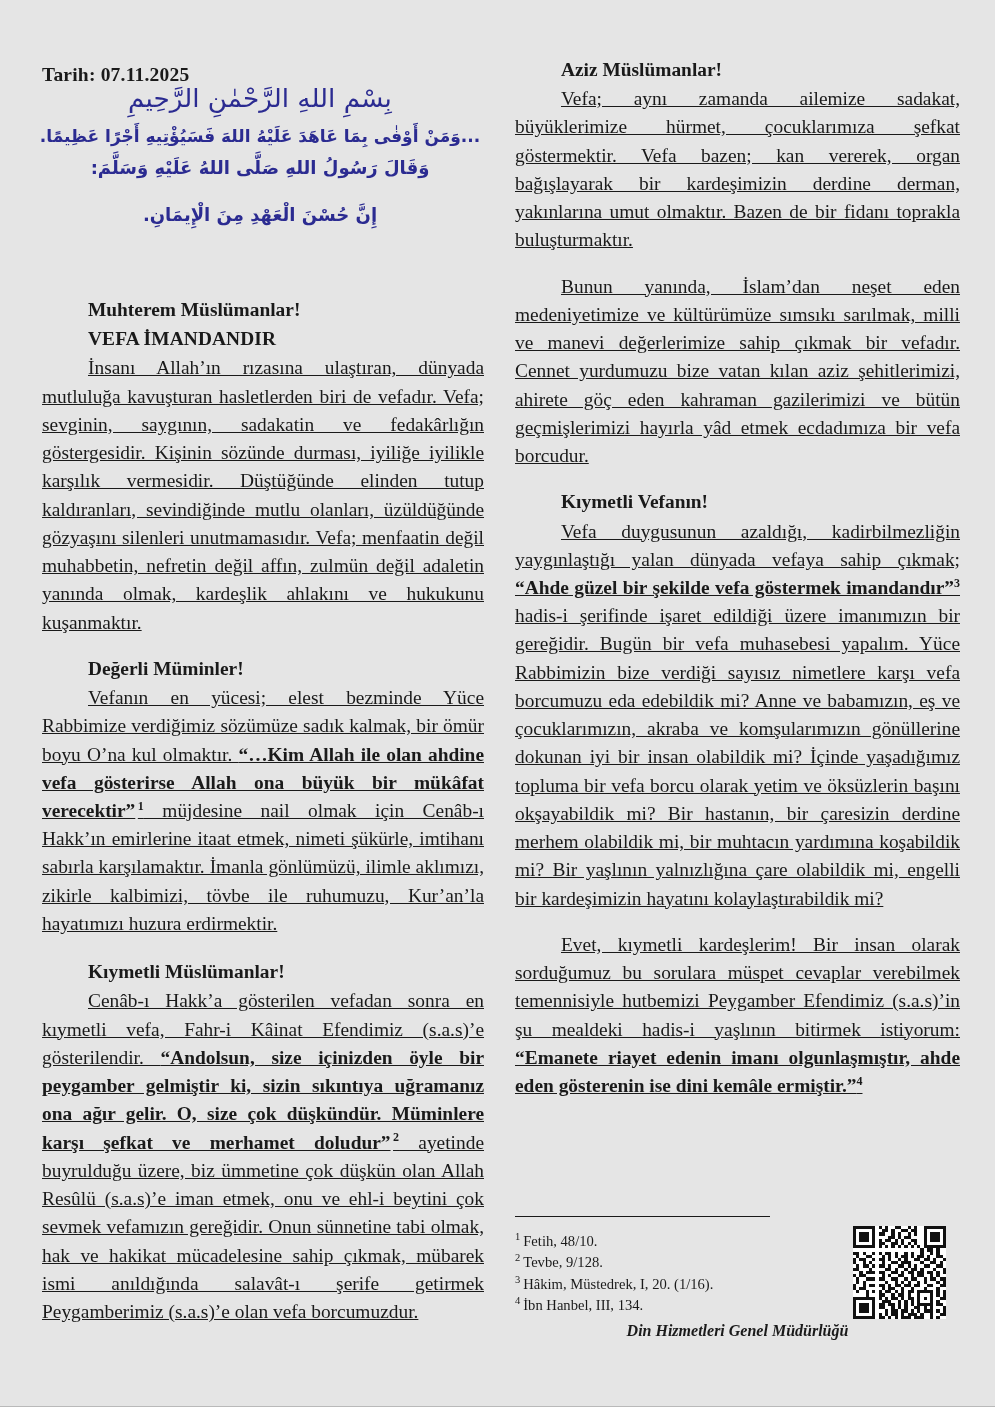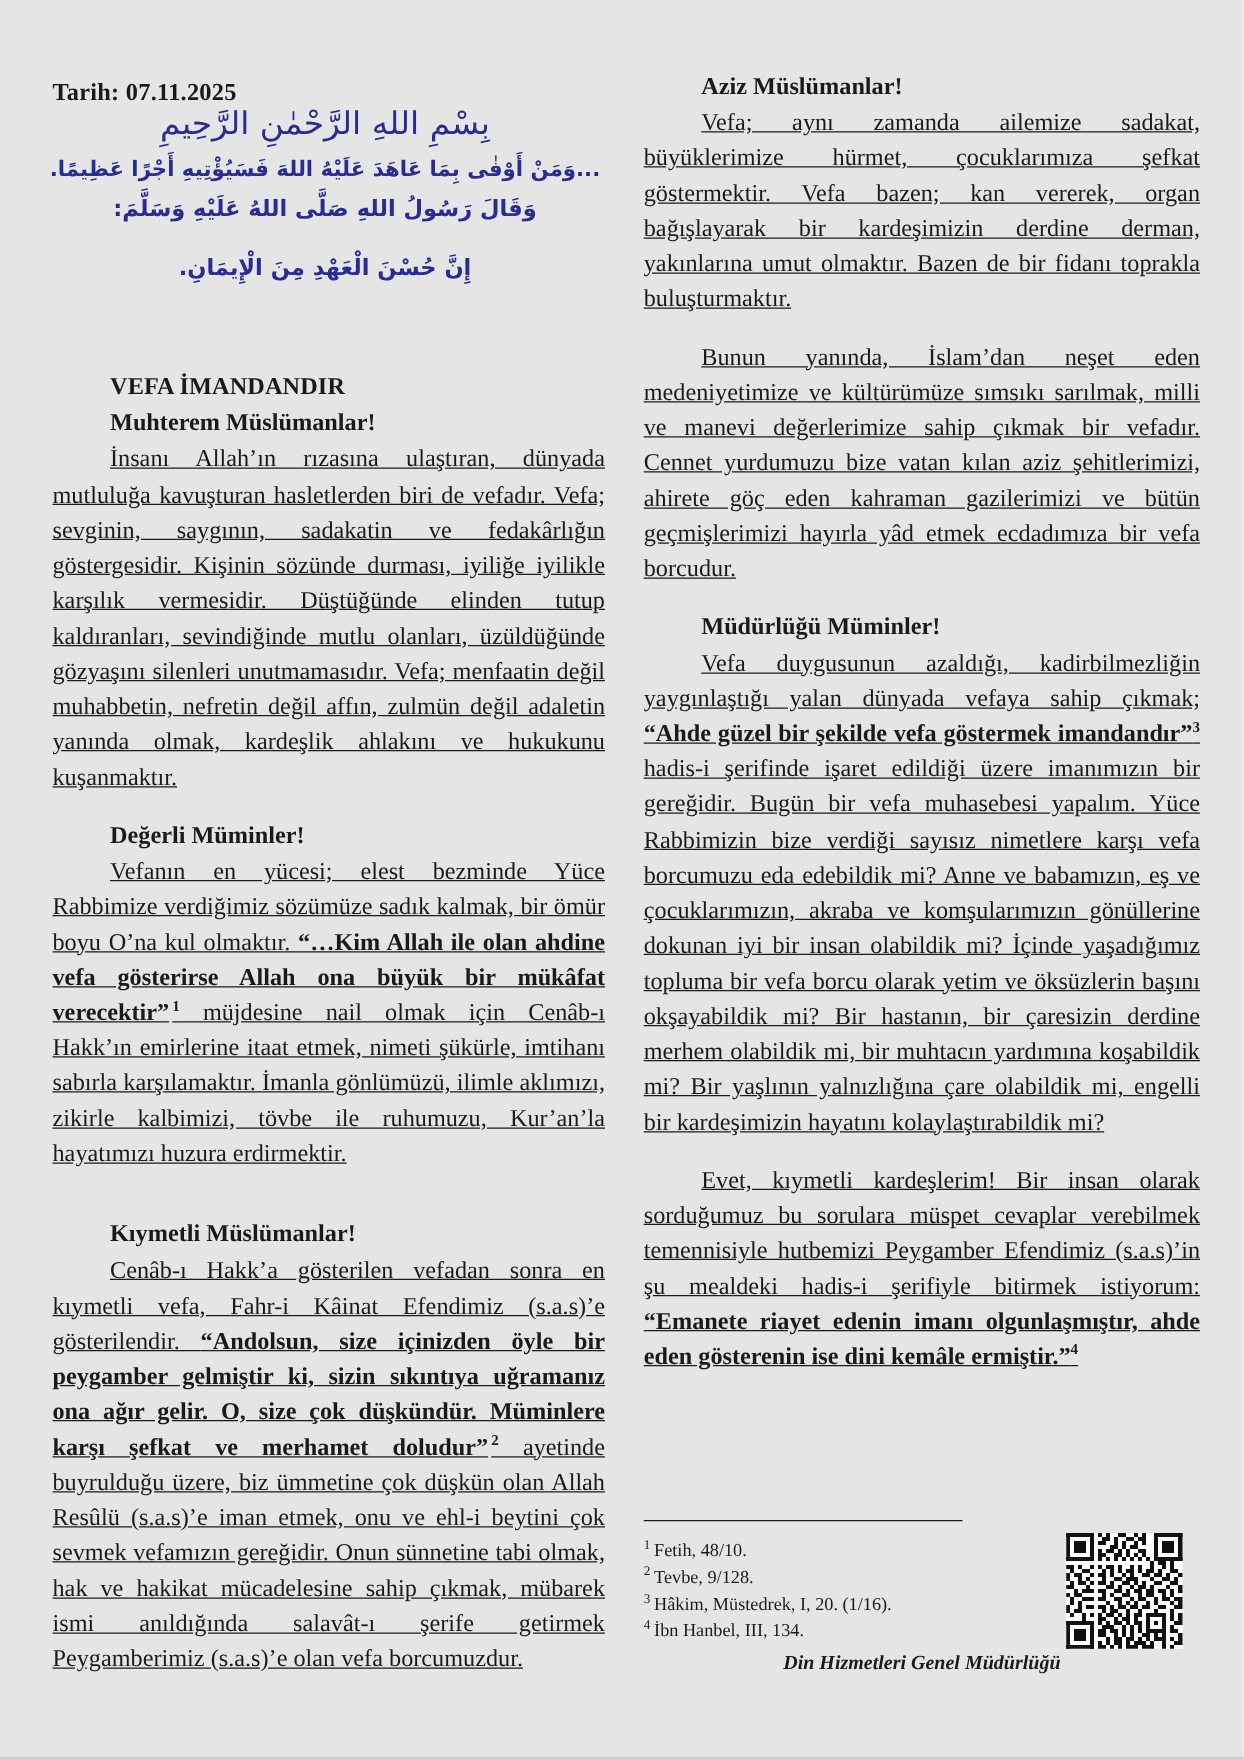--- a/index.html
+++ b/index.html
@@ -155,48 +155,48 @@
 
   <div class="arabic-block">
     <div class="basmala">بِسْمِ اللهِ الرَّحْمٰنِ الرَّحِيمِ</div>
     <div class="ayet">...وَمَنْ أَوْفٰى بِمَا عَاهَدَ عَلَيْهُ اللهَ فَسَيُؤْتِيهِ أَجْرًا عَظِيمًا.</div>
     <div class="hadis-intro">وَقَالَ رَسُولُ اللهِ صَلَّى اللهُ عَلَيْهِ وَسَلَّمَ:</div>
     <div class="hadis">إِنَّ حُسْنَ الْعَهْدِ مِنَ الْإِيمَانِ.</div>
   </div>
 
   <div class="col col-left">
 
+    <div class="heading tight">Muhterem Müslümanlar!</div>
     <div class="heading title">VEFA İMANDANDIR</div>
-    <div class="heading tight">Muhterem Müslümanlar!</div>
 
     <p class="para">İnsanı Allah’ın rızasına ulaştıran, dünyada mutluluğa kavuşturan hasletlerden biri de vefadır. Vefa; sevginin, saygının, sadakatin ve fedakârlığın göstergesidir. Kişinin sözünde durması, iyiliğe iyilikle karşılık vermesidir. Düştüğünde elinden tutup kaldıranları, sevindiğinde mutlu olanları, üzüldüğünde gözyaşını silenleri unutmamasıdır. Vefa; menfaatin değil muhabbetin, nefretin değil affın, zulmün değil adaletin yanında olmak, kardeşlik ahlakını ve hukukunu kuşanmaktır.</p>
 
     <div class="heading gap" style="margin-top:18px">Değerli Müminler!</div>
 
     <p class="para"><span>Vefanın en yücesi; elest bezminde Yüce Rabbimize verdiğimiz sözümüze sadık kalmak, bir ömür boyu O’na kul olmaktır. </span><span class="bold">“…Kim Allah ile olan ahdine vefa gösterirse Allah ona büyük bir mükâfat verecektir”</span><sup class="sp">1</sup><span> müjdesine nail olmak için Cenâb-ı Hakk’ın emirlerine itaat etmek, nimeti şükürle, imtihanı sabırla karşılamaktır. İmanla gönlümüzü, ilimle aklımızı, zikirle kalbimizi, tövbe ile ruhumuzu, Kur’an’la hayatımızı huzura erdirmektir.</span></p>
 
-    <div class="heading" style="margin-top:36px">Kıymetli Müslümanlar!</div>
+    <div class="heading" style="margin-top:20px">Kıymetli Müslümanlar!</div>
 
     <p class="para"><span>Cenâb-ı Hakk’a gösterilen vefadan sonra en kıymetli vefa, Fahr-i Kâinat Efendimiz (s.a.s)’e gösterilendir. </span><span class="bold">“Andolsun, size içinizden öyle bir peygamber gelmiştir ki, sizin sıkıntıya uğramanız ona ağır gelir. O, size çok düşkündür. Müminlere karşı şefkat ve merhamet doludur”</span><sup class="sp">2</sup><span> ayetinde buyrulduğu üzere, biz ümmetine çok düşkün olan Allah Resûlü (s.a.s)’e iman etmek, onu ve ehl-i beytini çok sevmek vefamızın gereğidir. Onun sünnetine tabi olmak, hak ve hakikat mücadelesine sahip çıkmak, mübarek ismi anıldığında salavât-ı şerife getirmek Peygamberimiz (s.a.s)’e olan vefa borcumuzdur.</span></p>
 
   </div>
 
   <div class="col col-right">
 
     <div class="heading">Aziz Müslümanlar!</div>
 
     <p class="para">Vefa; aynı zamanda ailemize sadakat, büyüklerimize hürmet, çocuklarımıza şefkat göstermektir. Vefa bazen; kan vererek, organ bağışlayarak bir kardeşimizin derdine derman, yakınlarına umut olmaktır. Bazen de bir fidanı toprakla buluşturmaktır.</p>
 
     <p class="para gap">Bunun yanında, İslam’dan neşet eden medeniyetimize ve kültürümüze sımsıkı sarılmak, milli ve manevi değerlerimize sahip çıkmak bir vefadır. Cennet yurdumuzu bize vatan kılan aziz şehitlerimizi, ahirete göç eden kahraman gazilerimizi ve bütün geçmişlerimizi hayırla yâd etmek ecdadımıza bir vefa borcudur.</p>
 
-    <div class="heading" style="margin-top:18px">Müdürlüğü Müminler!</div>
+    <div class="heading" style="margin-top:18px">Kıymetli Vefanın!</div>
 
     <p class="para"><span>Vefa duygusunun azaldığı, kadirbilmezliğin yaygınlaştığı yalan dünyada vefaya sahip çıkmak; </span><span class="bold">“Ahde güzel bir şekilde vefa göstermek imandandır”</span><sup>3</sup><span> hadis-i şerifinde işaret edildiği üzere imanımızın bir gereğidir. Bugün bir vefa muhasebesi yapalım. Yüce Rabbimizin bize verdiği sayısız nimetlere karşı vefa borcumuzu eda edebildik mi? Anne ve babamızın, eş ve çocuklarımızın, akraba ve komşularımızın gönüllerine dokunan iyi bir insan olabildik mi? İçinde yaşadığımız topluma bir vefa borcu olarak yetim ve öksüzlerin başını okşayabildik mi? Bir hastanın, bir çaresizin derdine merhem olabildik mi, bir muhtacın yardımına koşabildik mi? Bir yaşlının yalnızlığına çare olabildik mi, engelli bir kardeşimizin hayatını kolaylaştırabildik mi?</span></p>
 
-    <p class="para gap"><span>Evet, kıymetli kardeşlerim! Bir insan olarak sorduğumuz bu sorulara müspet cevaplar verebilmek temennisiyle hutbemizi Peygamber Efendimiz (s.a.s)’in şu mealdeki hadis-i şerifiyle bitirmek istiyorum: </span><span class="bold">“Emanete riayet edenin imanı olgunlaşmıştır, ahde eden gösterenin ise dini kemâle ermiştir.”</span><sup>4</sup></p>
+    <p class="para gap"><span>Evet, kıymetli kardeşlerim! Bir insan olarak sorduğumuz bu sorulara müspet cevaplar verebilmek temennisiyle hutbemizi Peygamber Efendimiz (s.a.s)’in şu mealdeki hadis-i yaşlının bitirmek istiyorum: </span><span class="bold">“Emanete riayet edenin imanı olgunlaşmıştır, ahde eden gösterenin ise dini kemâle ermiştir.”</span><sup>4</sup></p>
 
   </div>
 
   <div class="footnote-rule"></div>
 
   <div class="footnotes">
     <div><sup>1</sup><span>Fetih, 48/10.</span></div>
     <div><sup>2</sup><span>Tevbe, 9/128.</span></div>
     <div><sup>3</sup><span>Hâkim, Müstedrek, I, 20. (1/16).</span></div>
     <div><sup>4</sup><span>İbn Hanbel, III, 134.</span></div>

